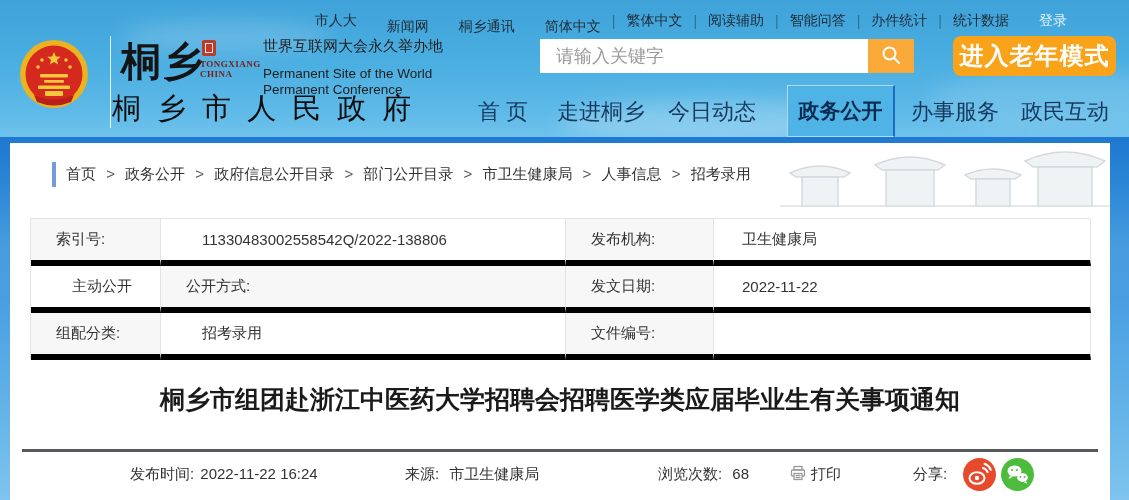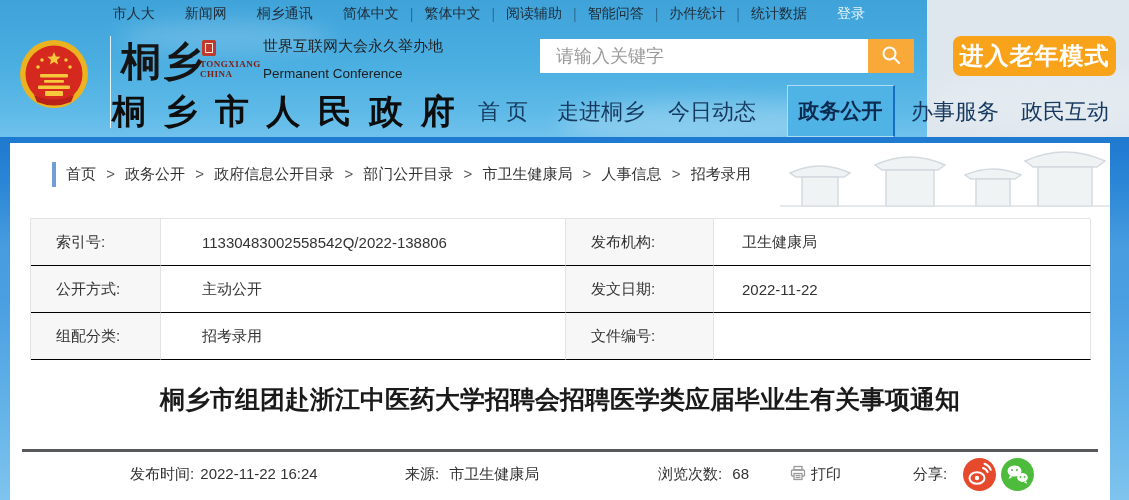--- a/index.html
+++ b/index.html
@@ -1,46 +1,46 @@
 <!DOCTYPE html>
 <html><head>
 <meta charset="utf-8">
 <style>
   html,body{margin:0;padding:0;background:#dfe7ee;}
   *{box-sizing:border-box;}
   .stage{position:relative;width:1129px;height:500px;overflow:hidden;
          font-family:"Liberation Sans","DejaVu Sans",sans-serif;color:#333;}
   
-  .header{position:absolute;top:0;left:0;width:927px;height:137px;
+  .header{position:absolute;top:0;left:0;width:1129px;height:137px;
           background:linear-gradient(180deg,#3fa3da 0%,#4aaee1 45%,#5db9e7 80%,#6fc2ec 100%);}
   .cloud{position:absolute;border-radius:50%;background:#ffffff;filter:blur(10px);opacity:.16;}
   .c1{left:120px;top:20px;width:210px;height:34px;}
   .c2{left:560px;top:100px;width:320px;height:44px;opacity:.22;}
   .c3{left:930px;top:70px;width:260px;height:60px;opacity:.12;}
   
   .topbar{position:absolute;top:5px;left:0;right:62px;display:flex;justify-content:flex-end;
           align-items:center;font-size:14px;color:#1e2b36;white-space:nowrap;}
   .tb-item{cursor:pointer;}
-  .tb-gap{margin-left:30px;}
+  .tb-gap{margin-left:30px;margin-top:13px;}
   .tb-sep{margin:0 11px;color:rgba(15,40,60,.45);}
   .tb-login{margin-left:30px;color:#e7f4fb;}
   
   .emblem{position:absolute;left:18px;top:37px;}
   .vline{position:absolute;left:110px;top:36px;width:1px;height:92px;background:rgba(255,255,255,.85);}
   .callig{position:absolute;left:121px;top:34px;font-family:"DejaVu Serif","Liberation Serif",serif;
           font-weight:bold;font-size:40px;color:#141414;letter-spacing:2px;}
   .seal{position:absolute;left:202px;top:40px;width:14px;height:16px;background:#c1392b;border-radius:2px;}
   .seal::before{content:"";position:absolute;left:3px;top:3px;right:3px;bottom:3px;
           border:1px solid rgba(255,255,255,.9);}
   .sealtxt{position:absolute;left:200px;top:59px;font-family:"Liberation Serif",serif;
           font-size:9px;font-weight:bold;color:#7e1d12;line-height:10px;letter-spacing:.5px;}
   .slogan{position:absolute;left:263px;top:37px;color:#222;}
   .slogan .cn{font-size:15px;margin-bottom:10px;}
   .slogan .en{font-size:13.5px;line-height:16px;color:#1d1d1d;}
-  .govname{position:absolute;left:112px;top:89px;font-size:34px;font-weight:bold;color:#0d0d0d;
+  .govname{position:absolute;left:112px;top:89px;font-size:29px;font-weight:normal;color:#0d0d0d;
           letter-spacing:4px;white-space:nowrap;}
   
   .search-input{position:absolute;left:540px;top:39px;width:328px;height:34px;border:0;outline:none;
           padding:0 16px;font-size:18px;color:#4d7c0f;background:#ffffff;}
   .search-input::placeholder{color:#9a9a9a;}
   .search-btn{position:absolute;left:868px;top:39px;width:46px;height:34px;border:0;cursor:pointer;
           background:#f8a937;display:flex;align-items:center;justify-content:center;}
   .elder-btn{position:absolute;left:953px;top:36px;width:163px;height:40px;border:0;border-radius:8px;
           background:#f9a31b;color:#fff;font-weight:bold;font-size:24px;letter-spacing:1px;cursor:pointer;
           font-family:"Liberation Sans",sans-serif;}
@@ -58,21 +58,21 @@
   
   .crumb-bar{position:absolute;left:42px;top:19px;width:4px;height:25px;background:#6f9ed9;}
   .crumbs{position:absolute;left:56px;top:22px;font-size:15px;color:#333;white-space:nowrap;}
   .crumbs .bc{cursor:pointer;}
   .crumbs .bc-sep{margin:0 6px;color:#555;}
   .watermark{position:absolute;right:0;top:0;width:330px;height:64px;overflow:hidden;opacity:.85;}
   
   .info-table{position:absolute;left:20px;top:75px;width:1060px;display:grid;
           grid-template-columns:130px 405px 148px 377px;grid-auto-rows:47px;
           border-top:1px solid #e3e3e3;border-left:1px solid #e3e3e3;font-size:15px;}
-  .cell{border-right:1px solid #e3e3e3;border-bottom:1px solid #000000;display:flex;align-items:center;color:#333;}
+  .cell{border-right:1px solid #e3e3e3;border-bottom:6px solid #000000;display:flex;align-items:center;color:#333;}
   .lbl{background:#f7f7f7;padding-left:25px;}
   .val-l{padding-left:41px;}
   .val-r{padding-left:28px;}
   
   .art-title{position:absolute;left:0;top:240px;width:1100px;text-align:center;
           font-size:25px;font-weight:bold;color:#1a1a1a;white-space:nowrap;}
   .divider{position:absolute;left:12px;top:306px;width:1076px;height:3px;background:#57595c;}
   .meta{position:absolute;top:322px;font-size:15px;color:#333;white-space:nowrap;}
   .m-time{left:120px;} .m-src{left:395px;text-align:center;} .m-views{left:648px;}
   .m-print{left:780px;cursor:pointer;display:flex;align-items:center;gap:5px;}
@@ -127,20 +127,21 @@
     </div>
     <div class="vline"></div>
     <div class="callig">桐乡</div>
     <div class="seal"></div>
     <div class="sealtxt">
       <div>TONGXIANG</div>
       <div>CHINA</div>
     </div>
     <div class="slogan">
       <div class="cn">世界互联网大会永久举办地</div>
+      <div class="en">Permanent Site of the World</div>
       <div class="en">Permanent Conference</div>
     </div>
     <div class="govname">桐 乡 市 人 民 政 府</div>
 
     <input class="search-input" placeholder="请输入关键字" style="">
     <button class="search-btn">
       <span>
         <svg width="22" height="22" viewBox="0 0 22 22" fill="none">
           <circle cx="9.5" cy="9.5" r="6" stroke="#ffffff" stroke-width="2"></circle>
           <line x1="14" y1="14" x2="19" y2="19" stroke="#ffffff" stroke-width="2" stroke-linecap="round"></line>
@@ -194,22 +195,22 @@
         </g>
       </svg>
     </div>
 
     <div class="info-table">
       <div class="cell lbl">索引号:</div>
       <div class="cell val-l">11330483002558542Q/2022-138806</div>
       <div class="cell lbl">发布机构:</div>
       <div class="cell val-r">卫生健康局</div>
 
+      <div class="cell val-l">主动公开</div>
       <div class="cell lbl">公开方式:</div>
-      <div class="cell val-l">主动公开</div>
       <div class="cell lbl">发文日期:</div>
       <div class="cell val-r">2022-11-22</div>
 
       <div class="cell lbl">组配分类:</div>
       <div class="cell val-l">招考录用</div>
       <div class="cell lbl">文件编号:</div>
       <div class="cell val-r"></div>
     </div>
 
     <div class="art-title">桐乡市组团赴浙江中医药大学招聘会招聘医学类应届毕业生有关事项通知</div>

